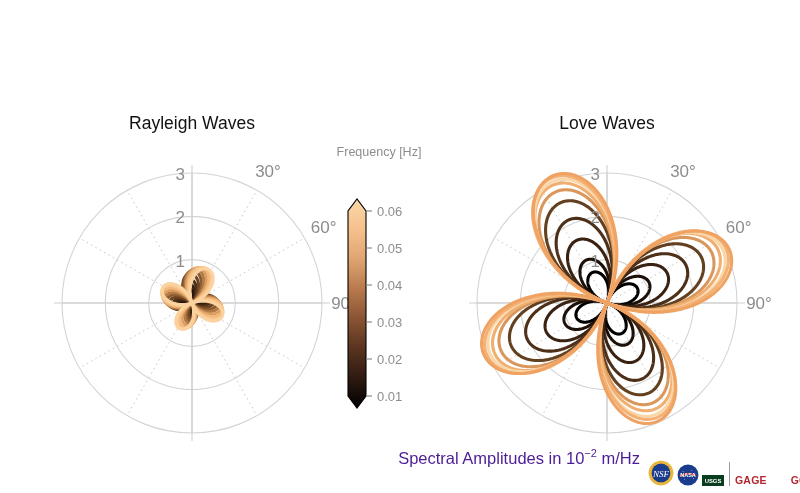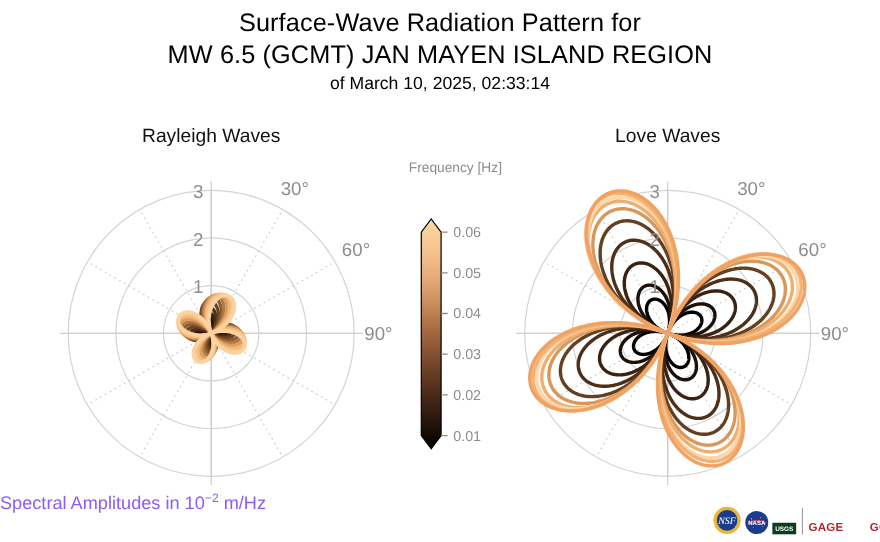--- a/index.html
+++ b/index.html
@@ -26,32 +26,32 @@
   
   .polar{position:absolute;top:168px;width:270px;height:270px;}
   #rayleigh-panel{left:57px;}
   #love-panel{left:472px;}
   .polar svg{display:block;overflow:visible;}
 
   .rlabel{font-size:17px;fill:#8d8d8d;font-family:"Liberation Sans",sans-serif;}
   .alabel{font-size:17px;fill:#8d8d8d;font-family:"Liberation Sans",sans-serif;}
 
   
-  #colorbar-group{position:absolute;left:349px;top:145px;width:130px;height:260px;}
+  #colorbar-group{position:absolute;left:314px;top:145px;width:130px;height:260px;}
   .cb-title{
     position:absolute;left:0;top:0;width:130px;text-align:center;
     font-size:12.5px;color:#8d8d8d;
   }
   #colorbar-svg{position:absolute;left:28px;top:50px;text-align:right;}
   .cb-tick-label{font-size:13px;fill:#8d8d8d;font-family:"Liberation Sans",sans-serif;}
 
   
   #footer-caption{
-    position:absolute;left:0;top:447px;width:640px;text-align:left;
-    font-size:16.5px;color:#8b5cf6;
+    position:absolute;left:0;top:447px;width:640px;text-align:right;
+    font-size:16.5px;color:#4c1d95;
   }
   #footer-caption sup{font-size:11px;vertical-align:super;}
 
   
   #logo-bar{
     position:absolute;left:648px;top:450px;width:148px;height:36px;
     display:flex;align-items:flex-end;gap:3px;
   }
   .logo-nsf{width:26px;height:26px;flex:0 0 auto;}
   .logo-nasa{width:22px;height:22px;flex:0 0 auto;}
@@ -63,25 +63,20 @@
   .es-text{display:flex;flex-direction:column;line-height:9px;flex:0 0 auto;margin-left:1px;}
   .es-text .es-a{font-size:8.5px;font-weight:bold;color:#1b1b1b;}
   .es-text .es-b{font-size:7.5px;color:#9a9a9a;}
   .es-text .es-c{font-size:4.6px;color:#9a9a9a;letter-spacing:.2px;}
 </style>
 </head>
 <body>
 
 <div class="stage">
 
-  <div class="title-block">
-    <div class="title-l1">Surface-Wave Radiation Pattern for</div>
-    <div class="title-l2">MW 6.5 (GCMT) JAN MAYEN ISLAND REGION</div>
-    <div class="title-l3">of March 10, 2025, 02:33:14</div>
-  </div>
 
   <div class="subplot-title" id="rayleigh-title">Rayleigh Waves</div>
   <div class="subplot-title" id="love-title">Love Waves</div>
 
   <div class="polar" id="rayleigh-panel">
       <svg width="270" height="270" viewBox="0 0 270 270">
         <circle cx="135" cy="135" r="43.33333333333333" fill="none" stroke="#d4d4d4" stroke-width="1.1"></circle>
         <circle cx="135" cy="135" r="86.66666666666666" fill="none" stroke="#d4d4d4" stroke-width="1.1"></circle>
         <circle cx="135" cy="135" r="130" fill="none" stroke="#d4d4d4" stroke-width="1.1"></circle>
         <line x1="135" y1="135" x2="135" y2="5" stroke="#cfcfcf" stroke-width="1.1" stroke-dasharray="none"></line>

